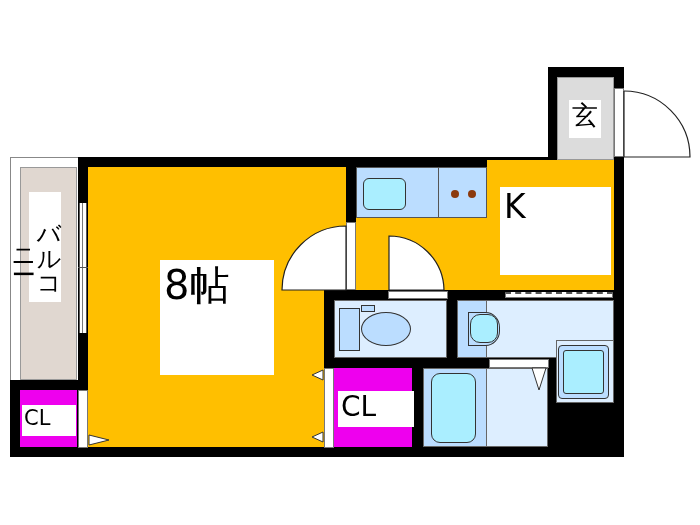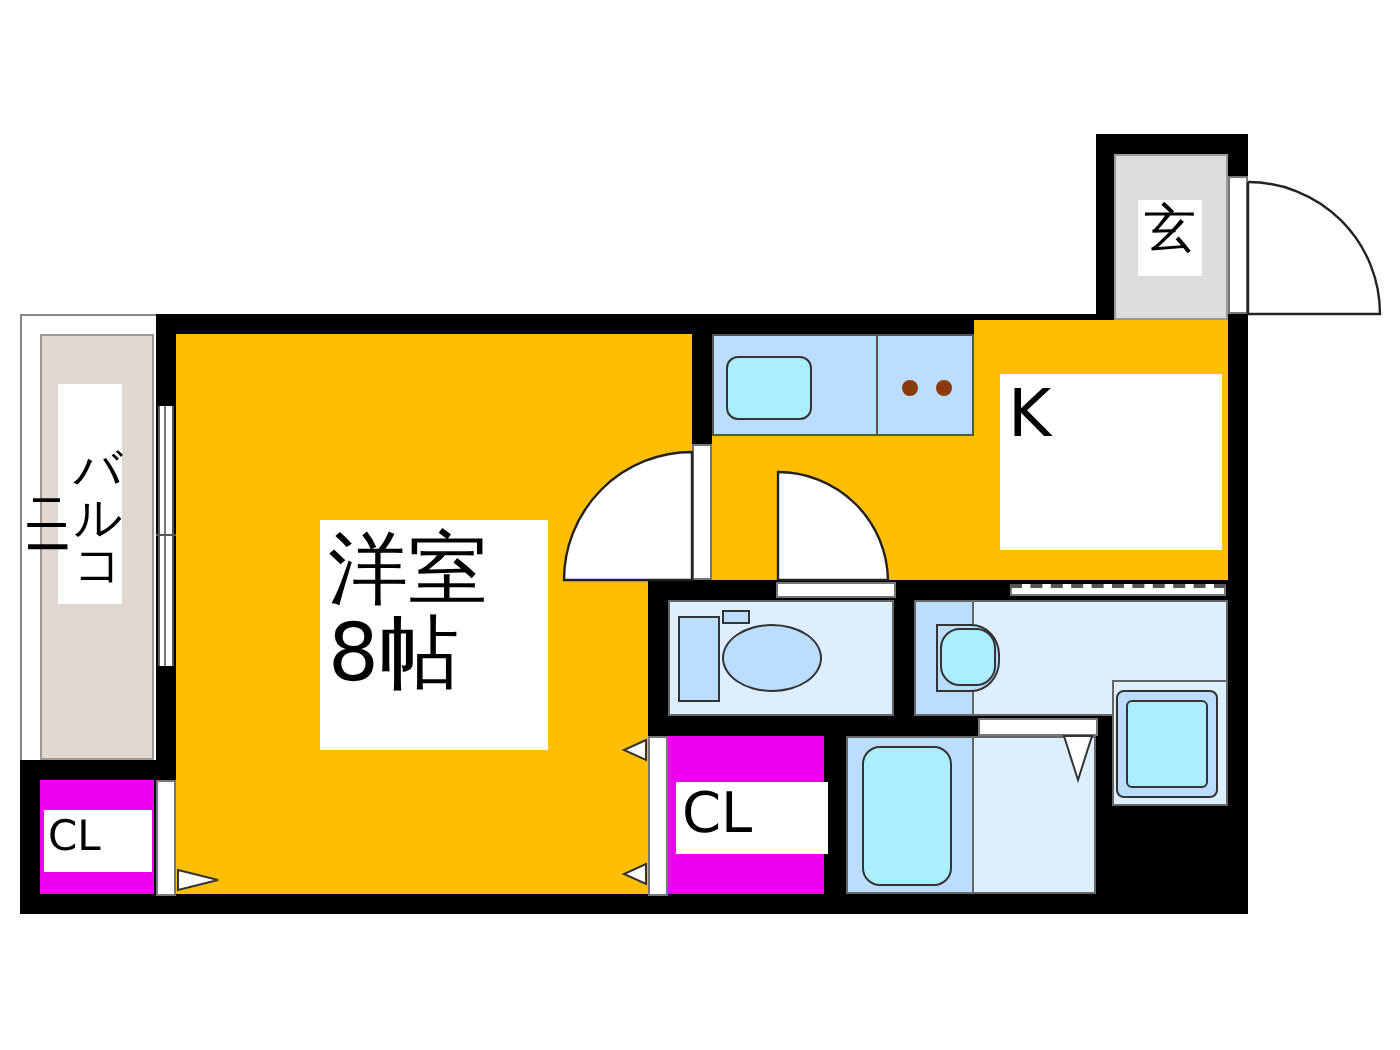--- a/index.html
+++ b/index.html
@@ -17,21 +17,20 @@
 
 <div class="abs" style="left:78px;top:157px;width:546px;height:300px;background:#000;"></div>
 
 <div class="abs" style="left:10px;top:380px;width:80px;height:77px;background:#000;"></div>
 
 <div class="abs" style="left:548px;top:67px;width:76px;height:100px;background:#000;"></div>
 
 <div class="abs" style="left:88px;top:167px;width:236px;height:280px;background:#FFBF00;"></div>
 <div class="abs" style="left:88px;top:167px;width:258px;height:123px;background:#FFBF00;"></div>
 <div class="label" style="left:160px;top:260px;width:106px;height:107px;font-size:40px;padding:4px 4px;">
-  <div>洋室</div>
   <div>8帖</div>
 </div>
 
 <div class="abs" style="left:79px;top:203px;width:8px;height:130px;background:#fff;border-left:1px solid #555;border-right:1px solid #555;"></div>
 <div class="abs" style="left:82px;top:203px;width:1px;height:130px;background:#777;"></div>
 <div class="abs" style="left:78px;top:267px;width:10px;height:1px;background:#555;"></div>
 
 <div class="abs" style="left:20px;top:390px;width:57px;height:57px;background:#EE00EE;"></div>
 <div class="label" style="left:22px;top:405px;width:50px;height:27px;font-size:21px;padding:2px 2px;">CL</div>
 <div class="abs" style="left:78px;top:390px;width:10px;height:58px;background:#fff;border:1px solid #777;"></div>

